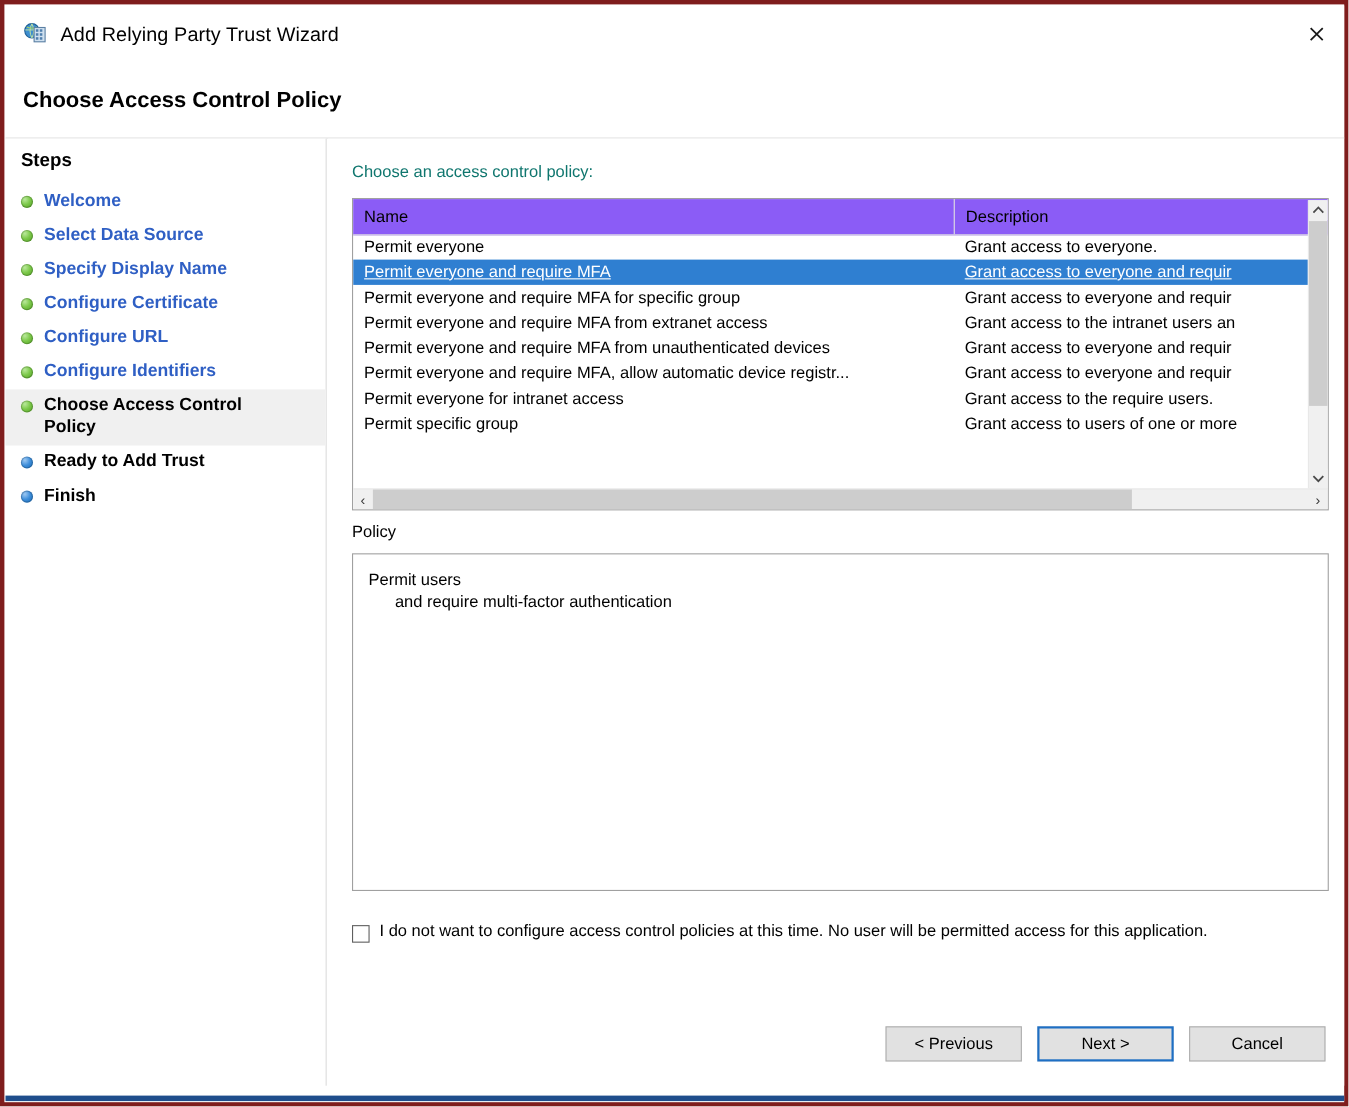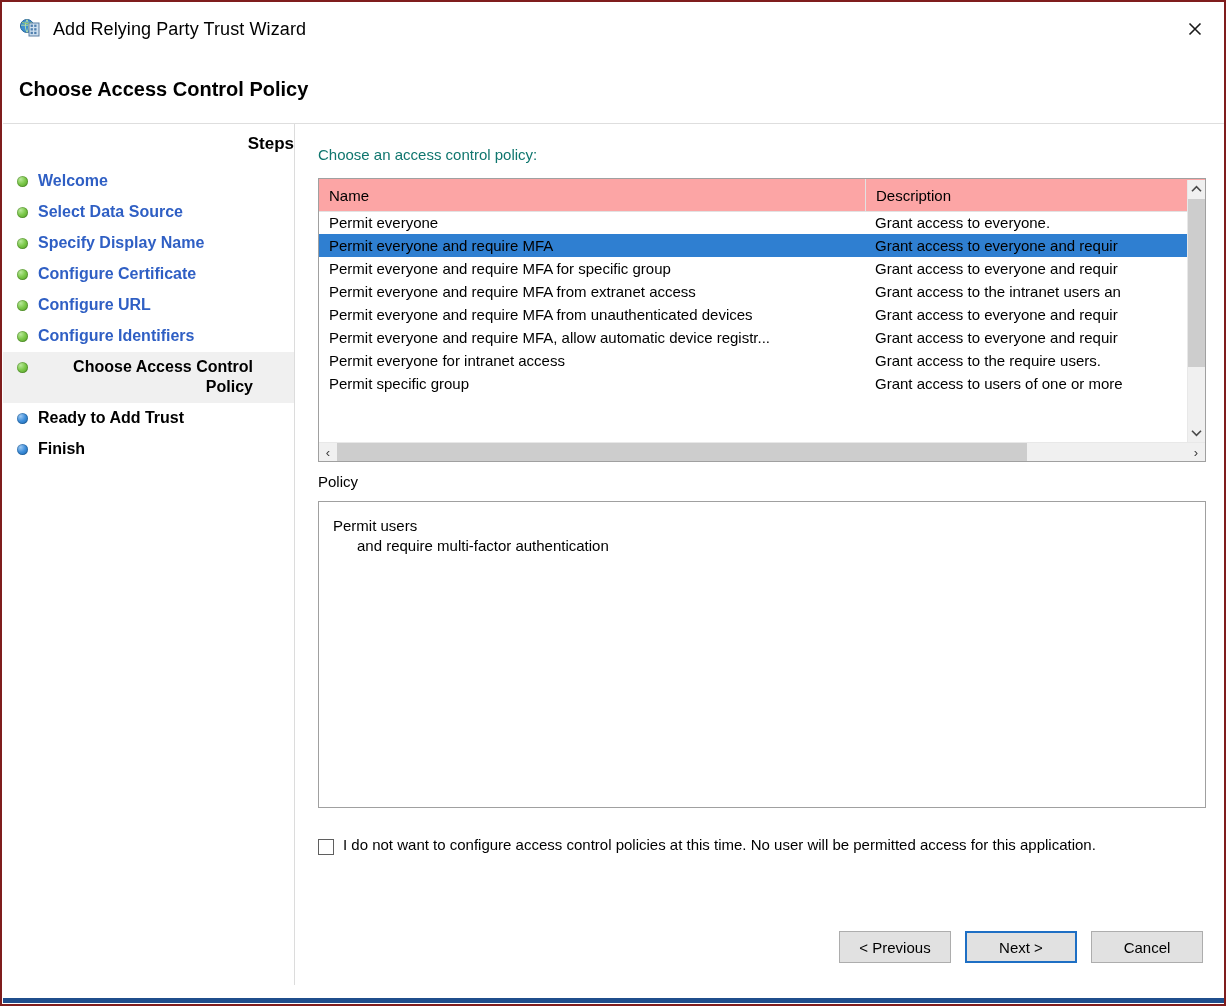--- a/index.html
+++ b/index.html
@@ -10,21 +10,21 @@
   body {
     font-family: "Liberation Sans", sans-serif;
     -webkit-font-smoothing: antialiased;
   }
   #window {
     position: relative;
     width: 1226px;
     height: 1006px;
     box-sizing: border-box;
     background: #ffffff;
-    border: 2px solid #7f1d1d;
+    border: 4px solid #7f1d1d;
     overflow: hidden;
   }
   
   #titlebar {
     position: absolute;
     left: 1px; top: 1px;
     width: 1224px;
     height: 52px;
     background: #ffffff;
     display: flex;
@@ -82,21 +82,20 @@
 
   
   #sidebar {
     position: absolute;
     left: 0; top: 0;
     width: 292px;
     height: 861px;
     background: #ffffff;
     border-right: 1px solid #dcdcdc;
     box-sizing: border-box;
-    text-align: right;
   }
   #steps-head {
     margin: 10px 0 0 14px;
     font-size: 17px;
     font-weight: bold;
     color: #000000;
   }
   #steps-list {
     margin-top: 12px;
   }
@@ -156,21 +155,21 @@
     border: 1px solid #a0a0a0;
     background: #ffffff;
     box-sizing: border-box;
     overflow: hidden;
   }
   #lv-header {
     position: absolute;
     left: 0; top: 0;
     width: 886px;
     height: 32px;
-    background: #fca5a5;
+    background: #8b5cf6;
     border-bottom: 1px solid #e2e2e2;
     display: flex;
   }
   .lv-col {
     font-size: 15px;
     color: #000000;
     display: flex;
     align-items: center;
     box-sizing: border-box;
     padding-left: 10px;
@@ -197,21 +196,21 @@
     font-size: 15px;
     color: #000000;
     box-sizing: border-box;
     padding-left: 10px;
     overflow: hidden;
     white-space: nowrap;
     line-height: 23px;
   }
   .cell.c-name { width: 546px; flex: none; }
   .cell.c-desc { width: 322px; flex: none; }
-  .lv-row.selected .cell { color: #000000; }
+  .lv-row.selected .cell { color: #ffffff; text-decoration: underline; }
 
   
   #lv-vscroll {
     position: absolute;
     right: 0; top: 1px;
     width: 18px;
     height: 262px;
     background: #f0f0f0;
     border-left: 1px solid #e8e8e8;
     box-sizing: border-box;
@@ -308,21 +307,21 @@
   #footer {
     position: absolute;
     left: 0; bottom: 22px;
     width: 931px;
     display: flex;
     justify-content: flex-end;
     padding-right: 24px;
     box-sizing: border-box;
   }
   .btn {
-    width: 112px;
+    width: 124px;
     height: 32px;
     font-size: 15px;
     font-family: "Liberation Sans", sans-serif;
     color: #000000;
     background: #e1e1e1;
     border: 1px solid #adadad;
     box-sizing: border-box;
     margin-left: 14px;
     cursor: default;
     display: flex;

